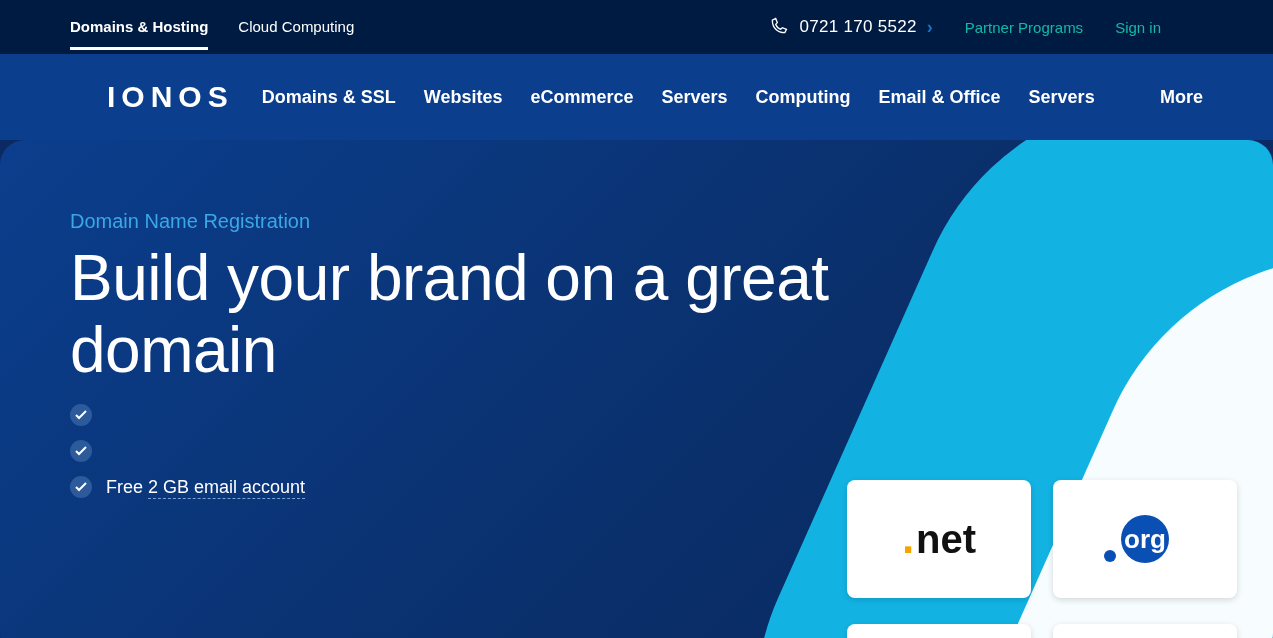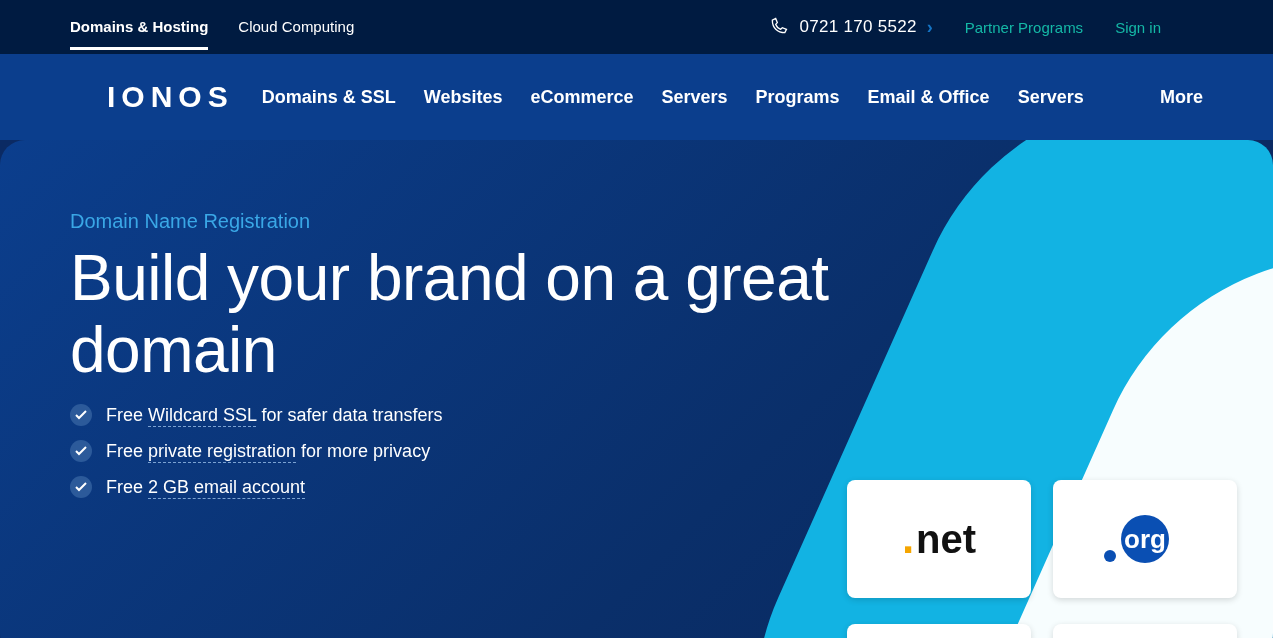--- a/index.html
+++ b/index.html
@@ -194,21 +194,21 @@
   </div>
 </div>
 
 <div class="mainnav">
   <div class="mainnav-left">
     <span class="logo">IONOS</span>
     <a href="#">Domains &amp; SSL</a>
     <a href="#">Websites</a>
     <a href="#">eCommerce</a>
     <a href="#">Servers</a>
-    <a href="#">Programs</a>
+    <a href="#">Computing</a>
     <a href="#">Email &amp; Office</a>
     <a href="#">Servers</a>
   </div>
   <div class="mainnav-right">
     <a href="#">More</a>
   </div>
 </div>
 
 <div class="hero">
   <div class="swoosh cyan"></div>
@@ -219,33 +219,27 @@
     <h1 class="headline">Build your brand on a great domain</h1>
 
 
     <div class="features">
       <div class="feat">
         <span class="check">
           <svg viewBox="0 0 12 10">
               <path d="M1 5l3 3 7-7" fill="none" stroke="#fff" stroke-width="2"></path>
             </svg>
         </span>
-        <span>
-          <span>Free </span><span class="dotted">Wildcard SSL</span><span> for safer data transfers</span>
-        </span>
       </div>
       <div class="feat">
         <span class="check">
           <svg viewBox="0 0 12 10">
               <path d="M1 5l3 3 7-7" fill="none" stroke="#fff" stroke-width="2"></path>
             </svg>
         </span>
-        <span>
-          <span>Free </span><span class="dotted">private registration</span><span> for more privacy</span>
-        </span>
       </div>
       <div class="feat">
         <span class="check">
           <svg viewBox="0 0 12 10">
               <path d="M1 5l3 3 7-7" fill="none" stroke="#fff" stroke-width="2"></path>
             </svg>
         </span>
         <span>
           <span>Free </span><span class="dotted">2 GB email account</span><span></span>
         </span>

